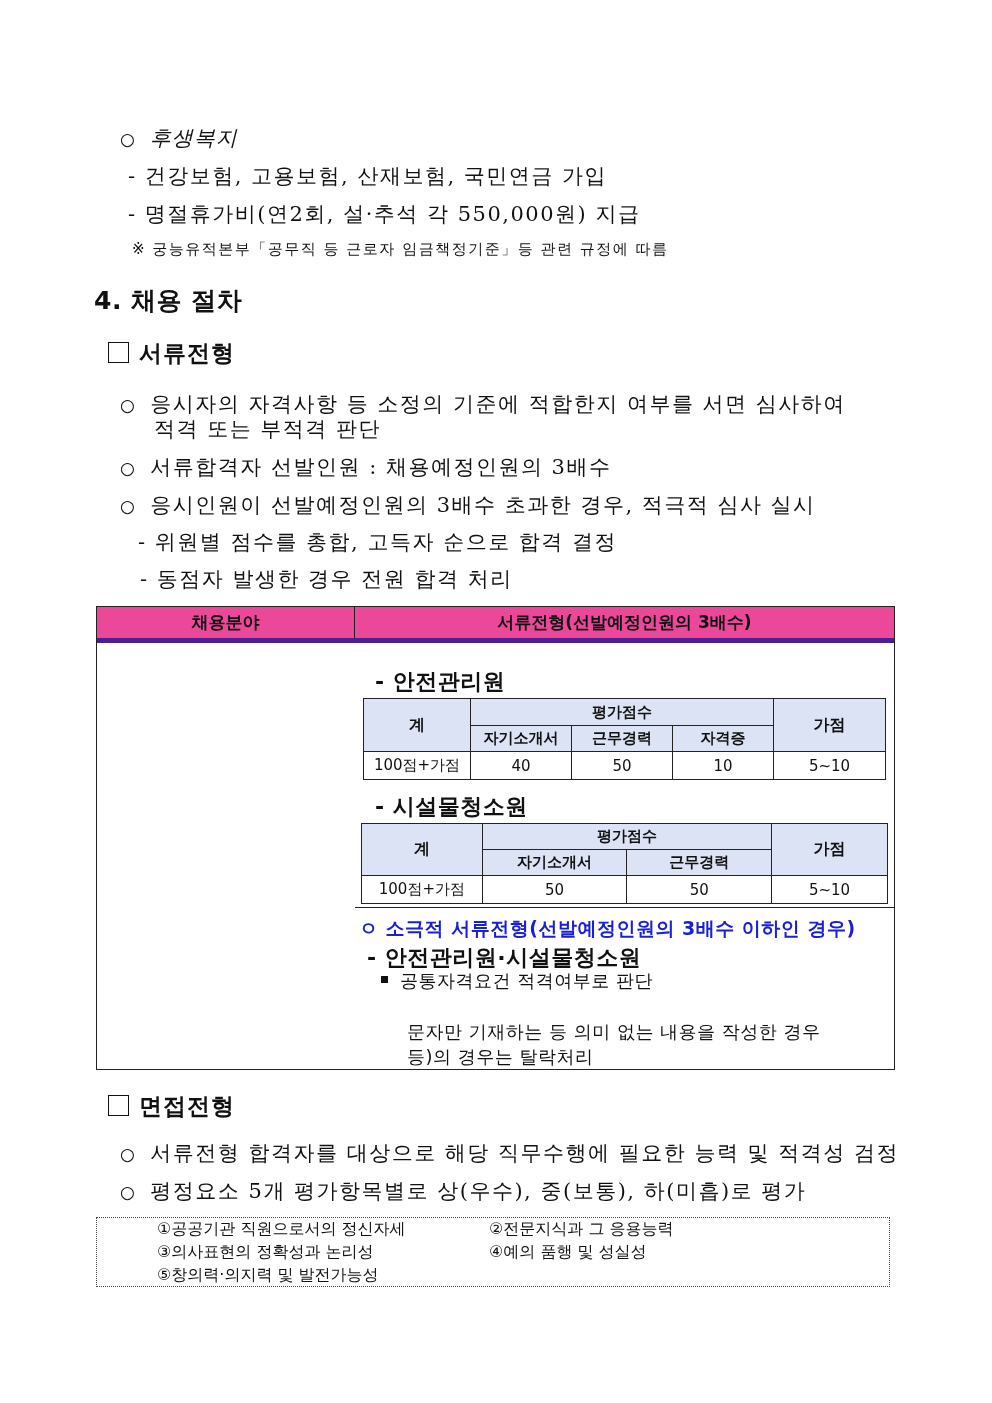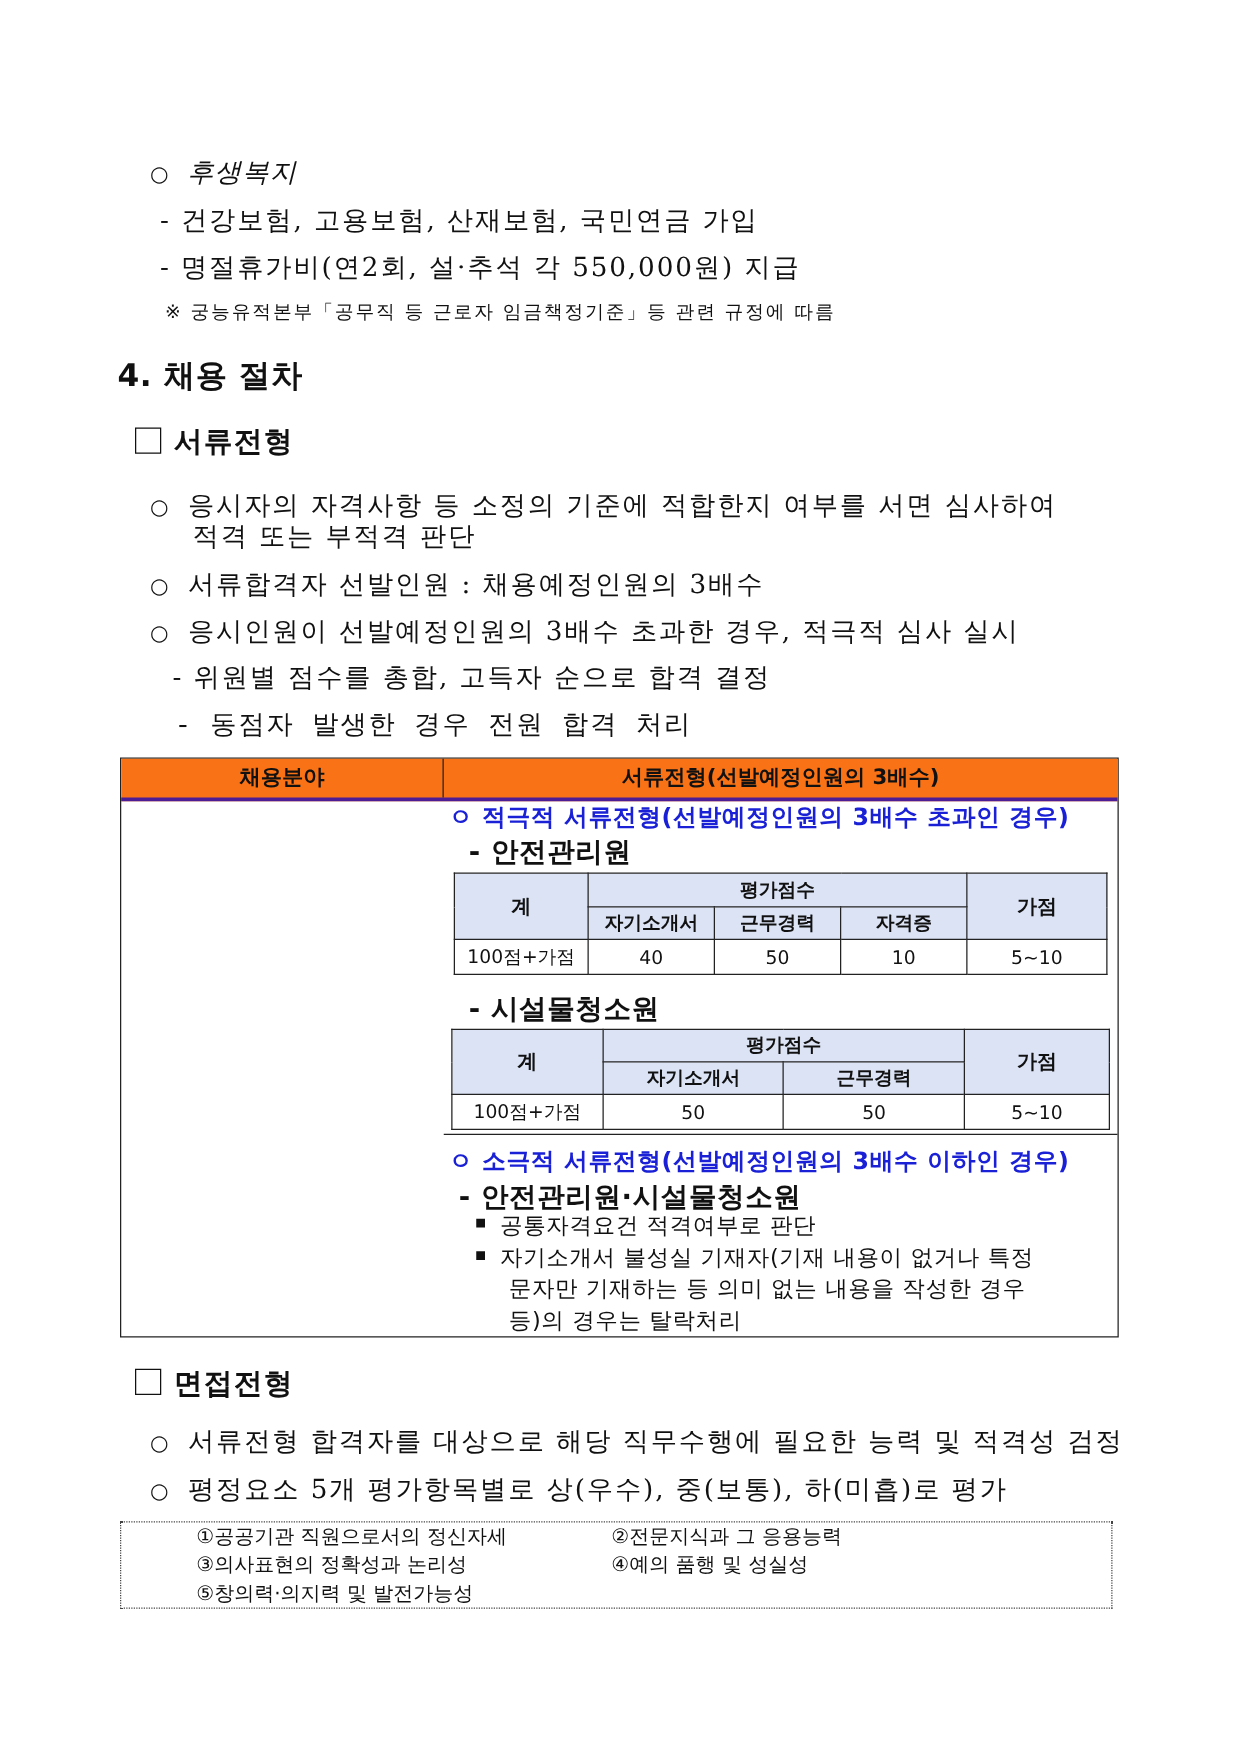--- a/index.html
+++ b/index.html
@@ -10,21 +10,21 @@
   .l1 { font-size: 21px; letter-spacing: 1px; font-style: italic; }
   .l2 { font-size: 21px; letter-spacing: 1.5px; }
   .note { font-size: 15px; letter-spacing: 1.5px; }
   .h4 { font-size: 25px; font-weight: bold; font-family: "DejaVu Sans", "Liberation Sans", sans-serif; letter-spacing: 0.5px; }
   .sect { font-size: 23px; font-weight: bold; letter-spacing: 1px; }
   .box { display: inline-block; width: 19px; height: 19px; border: 1.5px solid #111; vertical-align: -2px; margin-right: 10px; }
   .circ { display: inline-block; margin-right: 14px; font-size: 17px; }
 
   
   .main-table { position: absolute; left: 96px; top: 606px; width: 799px; height: 464px; border: 1px solid #222; box-sizing: border-box; font-family: "DejaVu Sans", "Liberation Sans", sans-serif; }
-  .mt-head { position: absolute; left: 0; top: 0; width: 797px; height: 31px; background: #f97316; border-bottom: 3px solid #4c1d95; }
+  .mt-head { position: absolute; left: 0; top: 0; width: 797px; height: 31px; background: #ec4899; border-bottom: 5px solid #4c1d95; }
   .mt-head .c1 { position: absolute; left: 0; top: 0; width: 257px; height: 31px; border-right: 1px solid #222; text-align: center; line-height: 31px; font-weight: bold; font-size: 17px; }
   .mt-head .c2 { position: absolute; left: 258px; top: 0; width: 539px; height: 31px; text-align: center; line-height: 31px; font-weight: bold; font-size: 17px; }
   .mt-left { position: absolute; left: 0; top: 32px; width: 257px; height: 430px; border-right: 1px solid #222; }
   .mt-left .items { position: absolute; left: 5px; top: 190px; font-size: 19px; line-height: 24px; }
   .mt-right { position: absolute; left: 258px; top: 32px; width: 539px; height: 430px; }
   .divider { position: absolute; left: 0; top: 268px; width: 539px; height: 0; border-top: 1px solid #222; }
   .blue-h { position: absolute; font-weight: bold; color: #1a20d6; font-size: 19px; letter-spacing: 0.5px; white-space: nowrap; }
   .sub-h { position: absolute; font-weight: bold; font-size: 22px; white-space: nowrap; letter-spacing: 0.5px; }
   .bullet-txt { position: absolute; font-size: 18px; line-height: 25px; letter-spacing: 0.5px; }
   .sq { display: inline-block; width: 7px; height: 7px; background: #111; vertical-align: 4px; margin-right: 12px; }
@@ -56,29 +56,28 @@
   <span class="circ">○</span><span>응시자의 자격사항 등 소정의 기준에 적합한지 여부를 서면 심사하여</span>
 </div>
 <div class="abs serif l2" style="left:154px; top:415px;">적격 또는 부적격 판단</div>
 <div class="abs serif l2" style="left:120px; top:453px;">
   <span class="circ">○</span><span>서류합격자 선발인원 : 채용예정인원의 3배수</span>
 </div>
 <div class="abs serif l2" style="left:120px; top:491px;">
   <span class="circ">○</span><span>응시인원이 선발예정인원의 3배수 초과한 경우, 적극적 심사 실시</span>
 </div>
 <div class="abs serif l2" style="left:138px; top:528px;">- 위원별 점수를 총합, 고득자 순으로 합격 결정</div>
-<div class="abs serif l2" style="left:140px; top:565px;font-family:Liberation Mono, monospace;">- 동점자 발생한 경우 전원 합격 처리</div>
+<div class="abs serif l2" style="left:140px; top:565px;">- 동점자 발생한 경우 전원 합격 처리</div>
 
 <div class="main-table">
   <div class="mt-head">
     <div class="c1">채용분야</div>
     <div class="c2">서류전형(선발예정인원의 3배수)</div>
   </div>
   <div class="mt-right">
-    <div class="blue-h" style="left:4px; top:2px;">ㅇ 적극적 서류전형(선발예정인원의 3배수 초과인 경우)</div>
     <div class="sub-h" style="left:20px; top:28px;">- 안전관리원</div>
 
     <table class="score" style="left:8px; top:59px; width:523px; height:81px;">
       <tbody>
           <tr style="height:27px;">
         <td class="hd" rowspan="2" style="width:106px; font-size:16px;">계</td>
         <td class="hd" colspan="3">평가점수</td>
         <td class="hd" rowspan="2" style="width:111px; font-size:16px;">가점</td>
       </tr>
       <tr style="height:26px;">
@@ -118,23 +117,20 @@
     </tbody>
       </table>
 
     <div class="divider"></div>
 
     <div class="blue-h" style="left:4px; top:277px;">ㅇ 소극적 서류전형(선발예정인원의 3배수 이하인 경우)</div>
     <div class="sub-h" style="left:12px; top:304px;">- 안전관리원·시설물청소원</div>
     <div class="bullet-txt" style="left:26px; top:329px; white-space:nowrap;">
       <span class="sq"></span><span>공통자격요건 적격여부로 판단</span>
     </div>
-    <div class="bullet-txt" style="left:26px; top:355px; white-space:nowrap;">
-      <span class="sq"></span><span>자기소개서 불성실 기재자(기재 내용이 없거나 특정</span>
-    </div>
     <div class="bullet-txt" style="left:52px; top:380px; white-space:nowrap;">문자만 기재하는 등 의미 없는 내용을 작성한 경우</div>
     <div class="bullet-txt" style="left:52px; top:405px; white-space:nowrap;">등)의 경우는 탈락처리</div>
   </div>
 </div>
 
 <div class="abs serif sect" style="left:108px; top:1091px;">
   <span class="box"></span><span>면접전형</span>
 </div>
 <div class="abs serif l2" style="left:120px; top:1139px;">
   <span class="circ">○</span><span>서류전형 합격자를 대상으로 해당 직무수행에 필요한 능력 및 적격성 검정</span>

